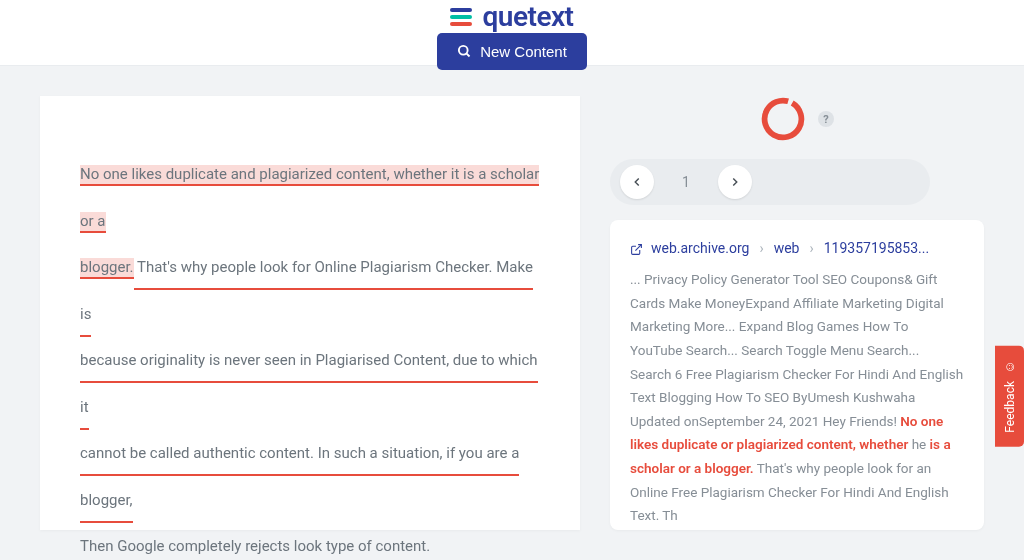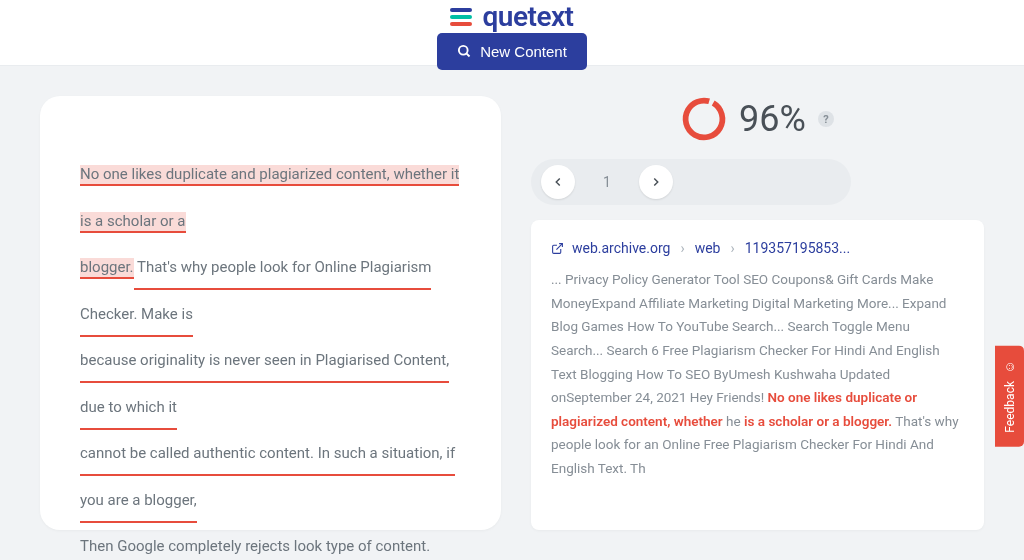--- a/index.html
+++ b/index.html
@@ -12,39 +12,39 @@
     .logo-bar-1 { width: 22px; background: #2c3e9e; }
     .logo-bar-2 { width: 22px; background: #00bfa5; margin-left: 0px; }
     .logo-bar-3 { width: 22px; background: #e74c3c; }
     .logo-text { font-size: 28px; font-weight: 600; color: #2c3e9e; letter-spacing: -0.5px; }
     
     .new-search-btn { background: #2c3e9e; color: white; border: none; padding: 10px 20px; border-radius: 5px; font-size: 15px; display: flex; align-items: center; gap: 8px; cursor: pointer; }
     .new-search-btn svg { width: 15px; height: 15px; }
     
     .main { display: flex; gap: 30px; padding: 30px 40px; height: calc(100% - 66px); position: relative; }
     
-    .content-card { background: #ffffff; border-radius: 20px; padding: 55px 40px; width: 461px; box-shadow: 0 1px 3px rgba(0,0,0,0.04); }
+    .content-card { background: #ffffff; border-radius: 0; padding: 55px 40px; width: 540px; box-shadow: 0 1px 3px rgba(0,0,0,0.04); }
     .content-text { font-size: 15px; line-height: 3.1; color: #6c757d; }
     .highlight-strong { background: #fadbd8; border-bottom: 2px solid #e74c3c; padding-bottom: 1px; }
     .underline-red { border-bottom: 2px solid #e74c3c; padding-bottom: 12px; }
     
     .sidebar { flex: 1; display: flex; flex-direction: column; gap: 15px; }
     
     .score-row { display: flex; align-items: center; justify-content: center; gap: 12px; margin-bottom: 2px; }
     .score-circle { width: 46px; height: 46px; }
     .score-text { font-size: 36px; color: #495057; font-weight: 400; }
     .help-icon { width: 16px; height: 16px; border-radius: 50%; background: #dee2e6; color: #868e96; display: flex; align-items: center; justify-content: center; font-size: 11px; font-weight: bold; }
     
     .pagination { background: #e9ecef; border-radius: 25px; padding: 6px 10px; display: flex; align-items: center; gap: 20px; justify-content: flex-start; width: 320px; }
     .page-btn { width: 34px; height: 34px; border-radius: 50%; background: #ffffff; border: none; display: flex; align-items: center; justify-content: center; cursor: pointer; box-shadow: 0 1px 2px rgba(0,0,0,0.1); }
     .page-btn svg { width: 14px; height: 14px; }
     .page-num { color: #868e96; font-size: 14px; padding: 0 8px; }
     
     .source-card { background: #ffffff; border-radius: 8px; padding: 20px 20px; flex: 1; overflow: hidden; box-shadow: 0 1px 3px rgba(0,0,0,0.04); }
-    .source-link { display: flex; align-items: center; gap: 8px; color: #2c3e9e; font-size: 14px; margin-bottom: 12px; }
+    .source-link { display: flex; align-items: flex-end; gap: 8px; color: #2c3e9e; font-size: 14px; margin-bottom: 12px; }
     .source-link svg { width: 13px; height: 13px; flex-shrink: 0; }
     .breadcrumb-sep { color: #adb5bd; margin: 0 2px; }
     .source-body { font-size: 13.5px; line-height: 1.75; color: #868e96; }
     .match-text { color: #e74c3c; font-weight: 600; }
     
     .feedback-tab { position: absolute; right: 0; top: 280px; background: #e74c3c; color: white; padding: 14px 7px; border-radius: 5px 0 0 5px; writing-mode: vertical-rl; transform: rotate(180deg); font-size: 12px; display: flex; align-items: center; gap: 6px; cursor: pointer; }
     .feedback-icon { transform: rotate(90deg); font-size: 13px; }
   </style>
 </head>
 <body>
@@ -76,21 +76,20 @@
       <span class="underline-red">cannot be called authentic content.</span><span class="underline-red"> In such a situation, if you are a blogger,</span><br>
       <span class="underline-red">Then Google completely rejects look type of content.</span>
     </div>
   </div>
 
   <div class="sidebar">
     <div class="score-row">
       <svg class="score-circle" viewBox="0 0 40 40">
         <circle cx="20" cy="20" r="16" fill="none" stroke="#e74c3c" stroke-width="5" stroke-dasharray="96 100" stroke-dashoffset="0" transform="rotate(-60 20 20)"></circle>
       </svg>
-      <span class="score-text">96%</span>
       <span class="help-icon">?</span>
     </div>
 
     <div class="pagination">
       <button class="page-btn">
         <svg viewBox="0 0 24 24" fill="none" stroke="#495057" stroke-width="2.5">
             <polyline points="15 18 9 12 15 6"></polyline>
           </svg>
       </button>
       <span class="page-num">1</span>

